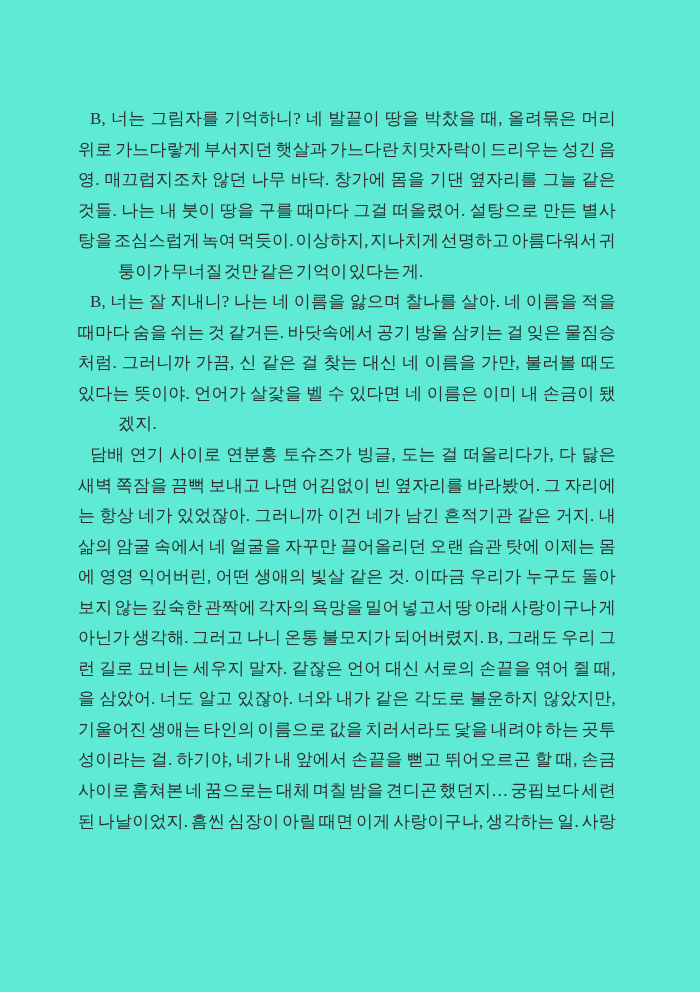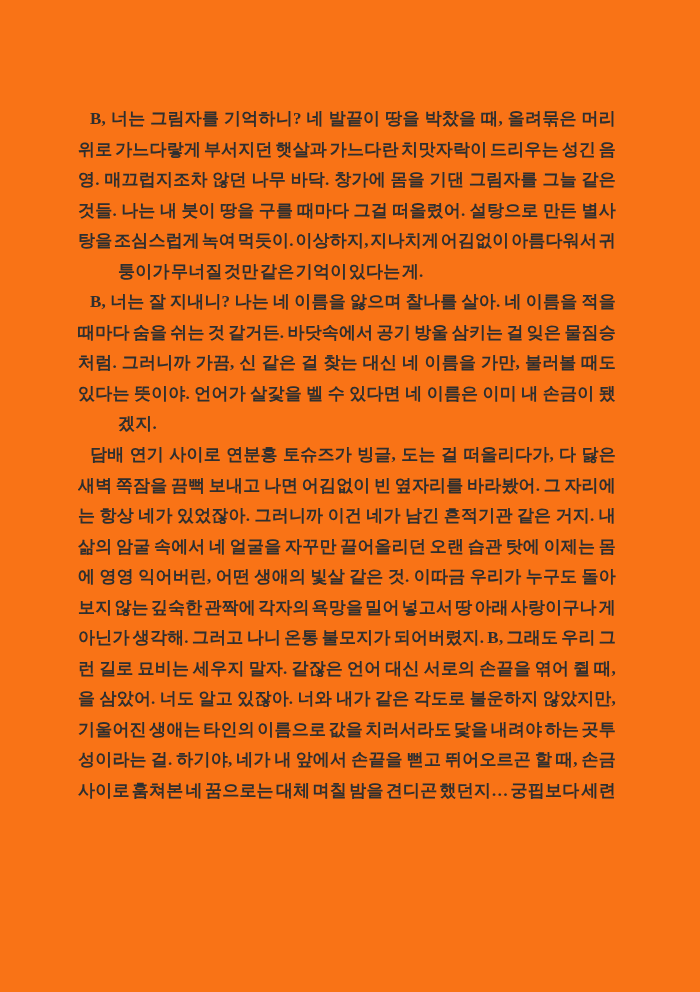--- a/index.html
+++ b/index.html
@@ -11,22 +11,21 @@
     width: 700px;
     height: 992px;
     position: relative;
     overflow: hidden;
     font-family: "Liberation Serif", "DejaVu Serif", serif;
   }
   .page {
     position: absolute;
     left: 0; top: 0;
     width: 700px; height: 992px;
-    background: #f97316;
-    font-weight: bold;
+    background: #5eead4;
   }
   .text-block {
     position: absolute;
     left: 78px;
     top: 104px;
     width: 538px;
     color: #2f2f2f;
     font-size: 17px;
     line-height: 30.55px;
     letter-spacing: 0.2px;
@@ -50,35 +49,36 @@
     margin-left: 40px;
   }
 </style>
 </head>
 <body>
 
 <div class="page">
   <div class="text-block">
     <div class="line indent">B, 너는 그림자를 기억하니? 네 발끝이 땅을 박찼을 때, 올려묶은 머리</div>
     <div class="line">위로 가느다랗게 부서지던 햇살과 가느다란 치맛자락이 드리우는 성긴 음</div>
-    <div class="line">영. 매끄럽지조차 않던 나무 바닥. 창가에 몸을 기댄 그림자를 그늘 같은</div>
+    <div class="line">영. 매끄럽지조차 않던 나무 바닥. 창가에 몸을 기댄 옆자리를 그늘 같은</div>
     <div class="line">것들. 나는 내 붓이 땅을 구를 때마다 그걸 떠올렸어. 설탕으로 만든 별사</div>
-    <div class="line">탕을 조심스럽게 녹여 먹듯이. 이상하지, 지나치게 어김없이 아름다워서 귀</div>
+    <div class="line">탕을 조심스럽게 녹여 먹듯이. 이상하지, 지나치게 선명하고 아름다워서 귀</div>
     <div class="line para-end">퉁이가 무너질 것만 같은 기억이 있다는 게.</div>
     <div class="line indent">B, 너는 잘 지내니? 나는 네 이름을 앓으며 찰나를 살아. 네 이름을 적을</div>
     <div class="line">때마다 숨을 쉬는 것 같거든. 바닷속에서 공기 방울 삼키는 걸 잊은 물짐승</div>
     <div class="line">처럼. 그러니까 가끔, 신 같은 걸 찾는 대신 네 이름을 가만, 불러볼 때도</div>
     <div class="line">있다는 뜻이야. 언어가 살갗을 벨 수 있다면 네 이름은 이미 내 손금이 됐</div>
     <div class="line para-end">겠지.</div>
     <div class="line indent">담배 연기 사이로 연분홍 토슈즈가 빙글, 도는 걸 떠올리다가, 다 닳은</div>
     <div class="line">새벽 쪽잠을 끔뻑 보내고 나면 어김없이 빈 옆자리를 바라봤어. 그 자리에</div>
     <div class="line">는 항상 네가 있었잖아. 그러니까 이건 네가 남긴 흔적기관 같은 거지. 내</div>
     <div class="line">삶의 암굴 속에서 네 얼굴을 자꾸만 끌어올리던 오랜 습관 탓에 이제는 몸</div>
     <div class="line">에 영영 익어버린, 어떤 생애의 빛살 같은 것. 이따금 우리가 누구도 돌아</div>
     <div class="line">보지 않는 깊숙한 관짝에 각자의 욕망을 밀어 넣고서 땅 아래 사랑이구나 게</div>
     <div class="line">아닌가 생각해. 그러고 나니 온통 불모지가 되어버렸지. B, 그래도 우리 그</div>
     <div class="line">런 길로 묘비는 세우지 말자. 같잖은 언어 대신 서로의 손끝을 엮어 쥘 때,</div>
     <div class="line">을 삼았어. 너도 알고 있잖아. 너와 내가 같은 각도로 불운하지 않았지만,</div>
     <div class="line">기울어진 생애는 타인의 이름으로 값을 치러서라도 닻을 내려야 하는 곳투</div>
     <div class="line">성이라는 걸. 하기야, 네가 내 앞에서 손끝을 뻗고 뛰어오르곤 할 때, 손금</div>
     <div class="line">사이로 훔쳐본 네 꿈으로는 대체 며칠 밤을 견디곤 했던지… 궁핍보다 세련</div>
+    <div class="line">된 나날이었지. 흠씬 심장이 아릴 때면 이게 사랑이구나, 생각하는 일. 사랑</div>
   </div>
 </div>
 
 </body></html>

